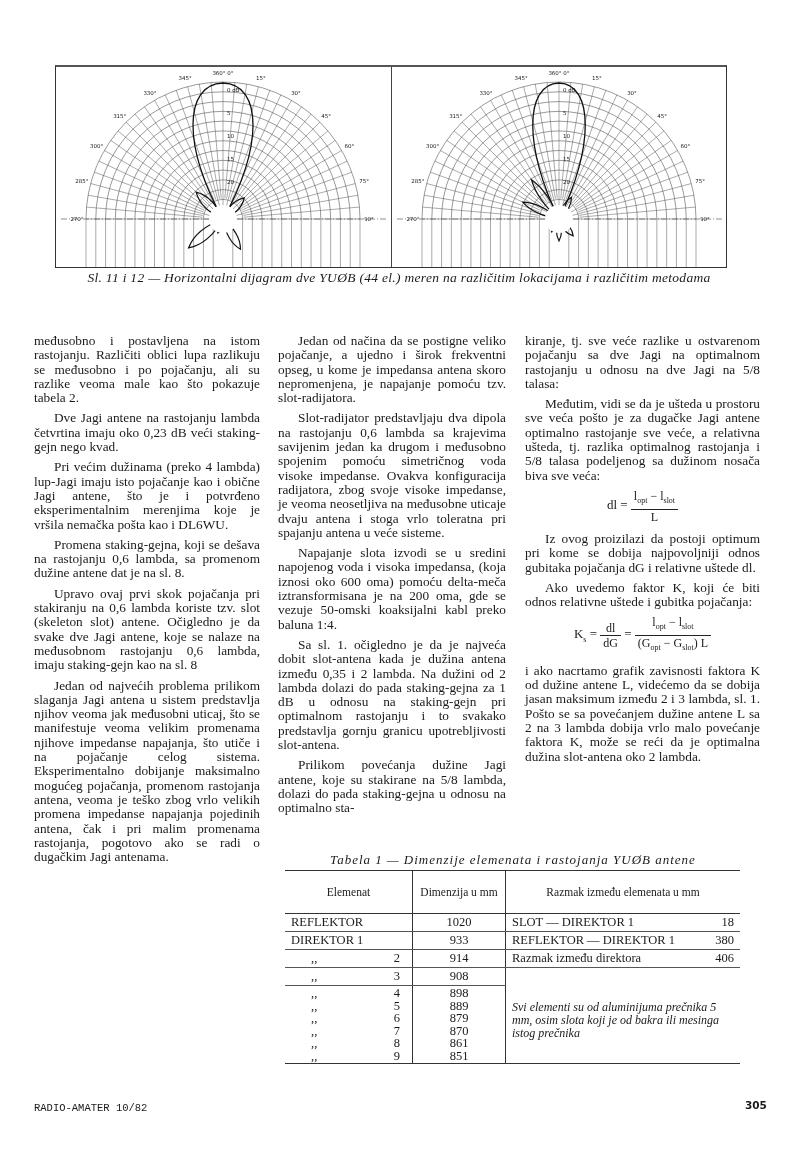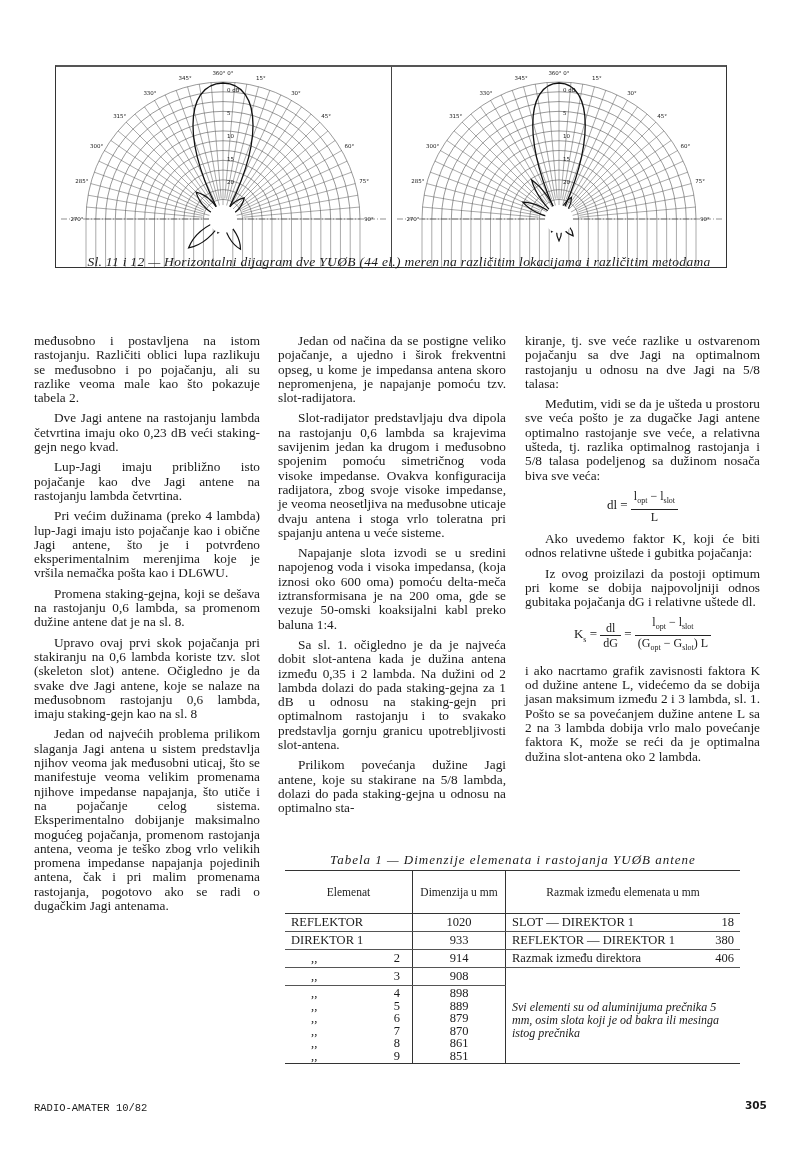--- a/index.html
+++ b/index.html
@@ -1,21 +1,21 @@
 <!DOCTYPE html>
 <html><head>
 <meta charset="utf-8">
 <style>
   html,body{margin:0;padding:0;background:#fff;}
   body{width:800px;height:1149px;position:relative;overflow:hidden;font-family:"DejaVu Serif","Liberation Serif",serif;color:#1a1a1a;}
   .figures{position:absolute;left:55px;top:65px;width:670px;height:200px;border:1px solid #333;border-top:2px solid #555;display:flex;}
   .fig{position:relative;width:335px;height:200px;border-right:1px solid #444;}
   .fig:last-child{border-right:none;}
   .fig svg{position:absolute;left:0;top:0;}
-  .caption{position:absolute;left:34px;top:254px;width:730px;text-align:center;font-family:"Liberation Serif",serif;font-style:italic;font-size:13.5px;line-height:16px;letter-spacing:0.3px;}
+  .caption{position:absolute;left:34px;top:270px;width:730px;text-align:center;font-family:"Liberation Serif",serif;font-style:italic;font-size:13.5px;line-height:16px;letter-spacing:0.3px;}
   .col{position:absolute;top:334px;font-family:"Liberation Serif",serif;font-size:13.3px;line-height:14.3px;text-align:justify;}
   .col p{margin:0 0 6px 0;text-indent:20px;}
   .col p.noind{text-indent:0;}
   .col1{left:34px;width:226px;}
   .col2{left:278px;width:228px;}
   .col3{left:525px;width:235px;}
   .formula{text-align:center;margin:6px 0 8px 0;font-size:13px;}
   .formula.left{text-align:left;padding-left:15px;}
   .frac{display:inline-block;vertical-align:middle;text-align:center;}
   .frac .num{display:block;border-bottom:1px solid #222;padding:0 3px;font-size:12px;}
@@ -260,21 +260,20 @@
         <circle cx="167" cy="152" r="14" fill="#fff" stroke="none"></circle>
       </svg>
   </div>
 </div>
 
 <div class="caption">Sl. 11 i 12 — Horizontalni dijagram dve YUØB (44 el.) meren na različitim lokacijama i različitim metodama</div>
 
 <div class="col col1" id="col1">
     <p class="noind">međusobno i postavljena na istom rastojanju. Različiti oblici lupa razlikuju se međusobno i po pojačanju, ali su razlike veoma male kao što pokazuje tabela 2.</p>
     <p>Dve Jagi antene na rastojanju lambda četvrtina imaju oko 0,23 dB veći staking-gejn nego kvad.</p>
-    <p>Lup-Jagi imaju približno isto pojačanje kao dve Jagi antene na rastojanju lambda četvrtina.</p>
     <p>Pri većim dužinama (preko 4 lambda) lup-Jagi imaju isto pojačanje kao i obične Jagi antene, što je i potvrđeno eksperimentalnim merenjima koje je vršila nemačka pošta kao i DL6WU.</p>
     <p>Promena staking-gejna, koji se dešava na rastojanju 0,6 lambda, sa promenom dužine antene dat je na sl. 8.</p>
     <p>Upravo ovaj prvi skok pojačanja pri stakiranju na 0,6 lambda koriste tzv. slot (skeleton slot) antene. Očigledno je da svake dve Jagi antene, koje se nalaze na međusobnom rastojanju 0,6 lambda, imaju staking-gejn kao na sl. 8</p>
     <p>Jedan od najvećih problema prilikom slaganja Jagi antena u sistem predstavlja njihov veoma jak međusobni uticaj, što se manifestuje veoma velikim promenama njihove impedanse napajanja, što utiče i na pojačanje celog sistema. Eksperimentalno dobijanje maksimalno mogućeg pojačanja, promenom rastojanja antena, veoma je teško zbog vrlo velikih promena impedanse napajanja pojedinih antena, čak i pri malim promenama rastojanja, pogotovo ako se radi o dugačkim Jagi antenama.</p>
   </div>
 <div class="col col2" id="col2">
     <p>Jedan od načina da se postigne veliko pojačanje, a ujedno i širok frekventni opseg, u kome je impedansa antena skoro nepromenjena, je napajanje pomoću tzv. slot-radijatora.</p>
     <p>Slot-radijator predstavljaju dva dipola na rastojanju 0,6 lambda sa krajevima savijenim jedan ka drugom i međusobno spojenim pomoću simetričnog voda visoke impedanse. Ovakva konfiguracija radijatora, zbog svoje visoke impedanse, je veoma neosetljiva na međusobne uticaje dvaju antena i stoga vrlo toleratna pri spajanju antena u veće sisteme.</p>
     <p>Napajanje slota izvodi se u sredini napojenog voda i visoka impedansa, (koja iznosi oko 600 oma) pomoću delta-meča iztransformisana je na 200 oma, gde se vezuje 50-omski koaksijalni kabl preko baluna 1:4.</p>
     <p>Sa sl. 1. očigledno je da je najveća dobit slot-antena kada je dužina antena između 0,35 i 2 lambda. Na dužini od 2 lambda dolazi do pada staking-gejna za 1 dB u odnosu na staking-gejn pri optimalnom rastojanju i to svakako predstavlja gornju granicu upotrebljivosti slot-antena.</p>
@@ -284,22 +283,22 @@
 <div class="col col3">
   <p class="noind">kiranje, tj. sve veće razlike u ostvarenom pojačanju sa dve Jagi na optimalnom rastojanju u odnosu na dve Jagi na 5/8 talasa:</p>
   <p>Međutim, vidi se da je ušteda u prostoru sve veća pošto je za dugačke Jagi antene optimalno rastojanje sve veće, a relativna ušteda, tj. razlika optimalnog rastojanja i 5/8 talasa podeljenog sa dužinom nosača biva sve veća:</p>
   <div class="formula">
     <span>dl =</span>
     <span class="frac">
       <span class="num"><span>l</span><sub>opt</sub><span> − l</span><sub>slot</sub></span>
       <span class="den">L</span>
     </span>
   </div>
+  <p>Iz ovog proizilazi da postoji optimum pri kome se dobija najpovoljniji odnos gubitaka pojačanja dG i relativne uštede dl.</p>
   <p>Ako uvedemo faktor K, koji će biti odnos relativne uštede i gubitka pojačanja:</p>
-  <p>Iz ovog proizilazi da postoji optimum pri kome se dobija najpovoljniji odnos gubitaka pojačanja dG i relativne uštede dl.</p>
   <div class="formula">
     <span>K</span><sub>s</sub><span> = </span>
     <span class="frac">
       <span class="num">dl</span>
       <span class="den">dG</span>
     </span><span> = </span>
     <span class="frac">
       <span class="num"><span>l</span><sub>opt</sub><span> − l</span><sub>slot</sub></span>
       <span class="den"><span>(G</span><sub>opt</sub><span> − G</span><sub>slot</sub><span>) L</span></span>
     </span>

